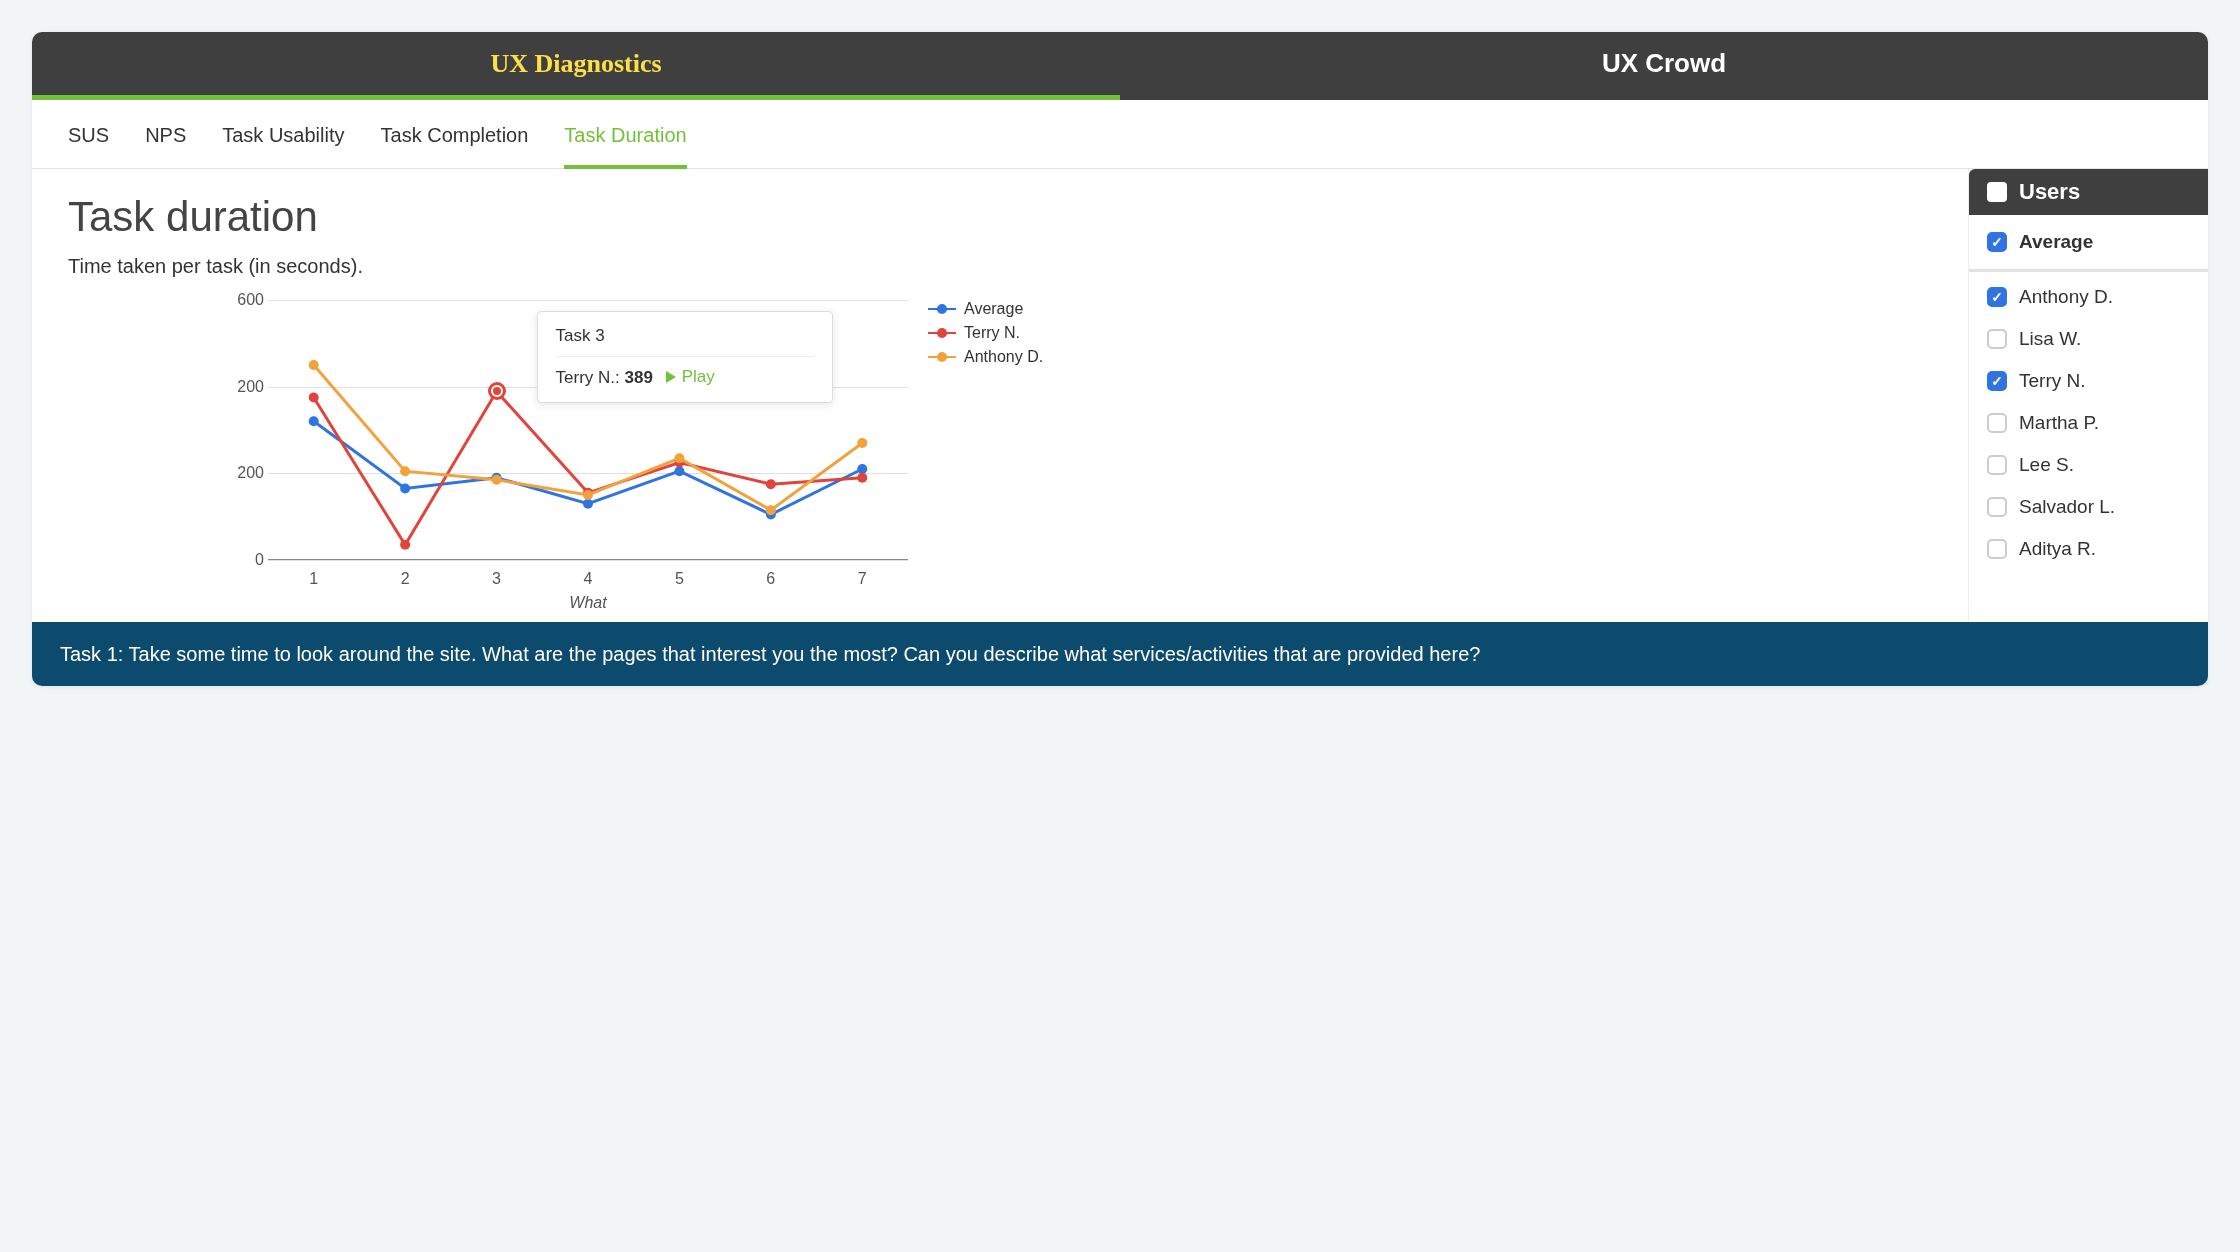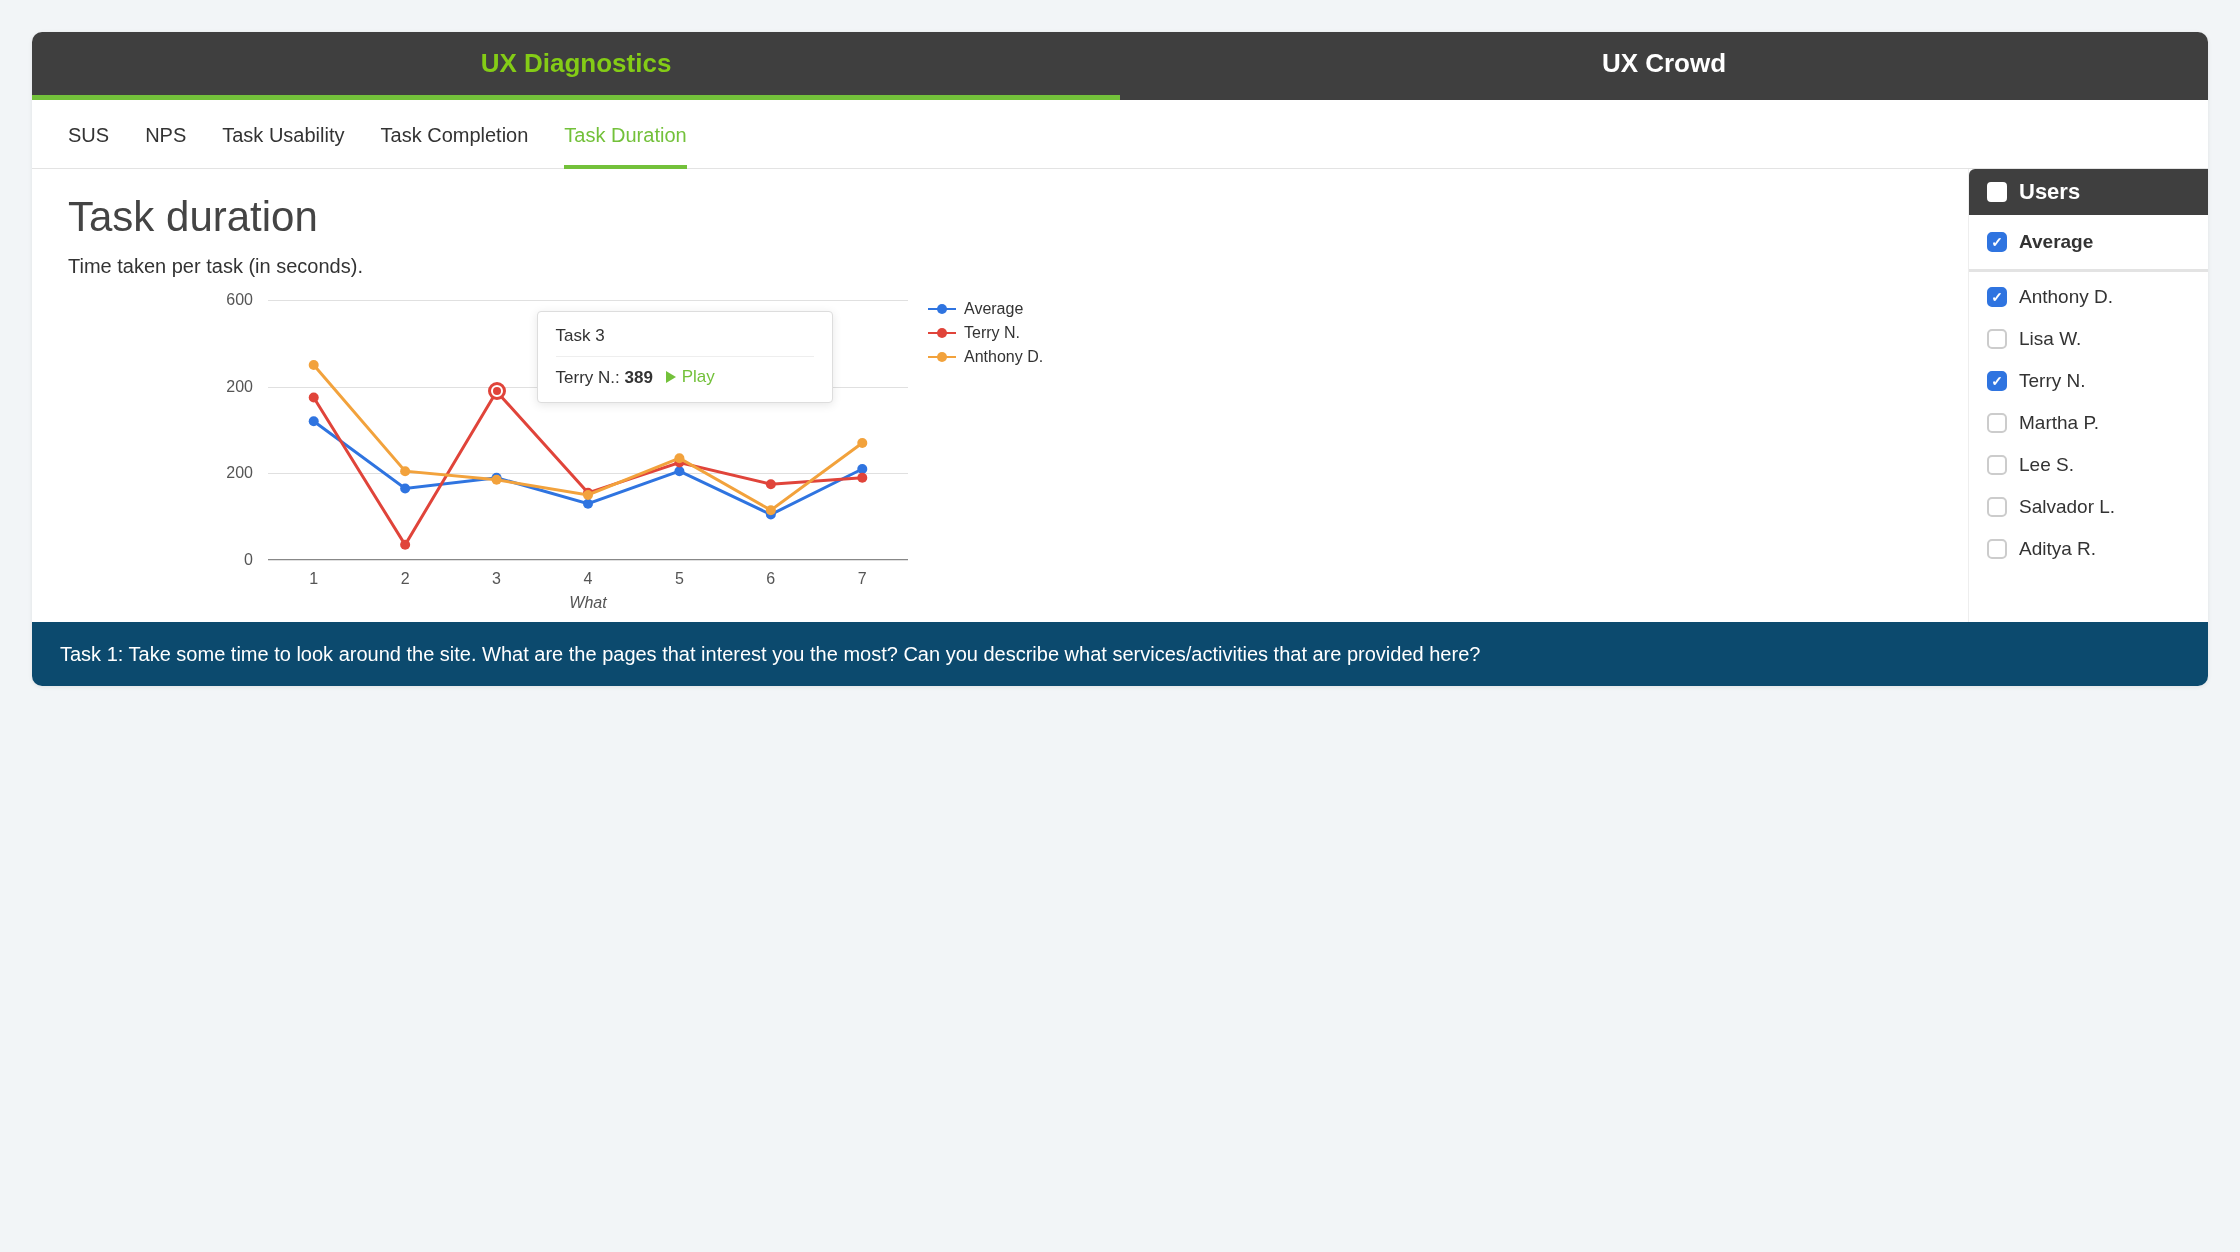--- a/index.html
+++ b/index.html
@@ -27,22 +27,23 @@
     flex: 1;
     display: flex;
     align-items: center;
     justify-content: center;
     font-weight: 700;
     font-size: 26px;
     cursor: pointer;
     border-bottom: 5px solid transparent;
   }
   .top-tab.active {
-    color: #84cc16;
+    color: #fde047;
     border-bottom-color: #73c13a;
+    font-family: Liberation Serif, serif;
   }
   .sub-nav {
     display: flex;
     gap: 36px;
     padding: 14px 36px 0 36px;
     border-bottom: 1px solid #e3e3e3;
   }
   .sub-tab {
     font-size: 20px;
     color: #333;
@@ -85,21 +86,21 @@
     width: 640px;
     margin-left: 200px;
   }
   .y-axis {
     position: absolute;
     left: -54px; top: 0; bottom: 40px;
     width: 50px;
   }
   .y-tick {
     position: absolute;
-    right: 11px;
+    right: 0;
     font-size: 16px;
     color: #555;
     transform: translateY(-50%);
   }
   .grid-line {
     position: absolute;
     left: 0; right: 0;
     border-top: 1px solid #e0e0e0;
   }
   .plot {

